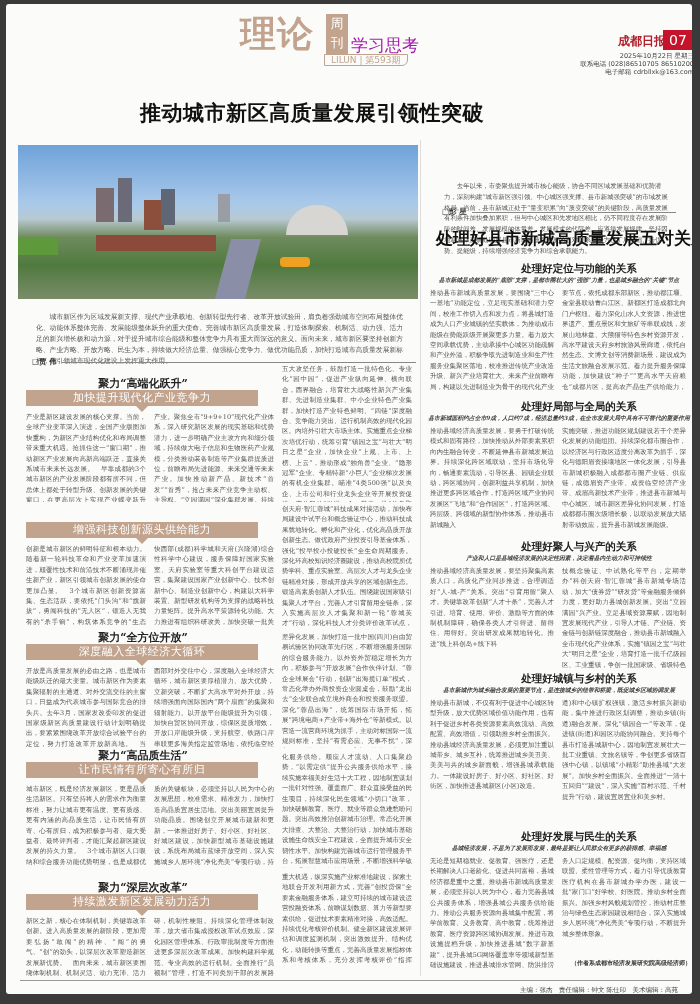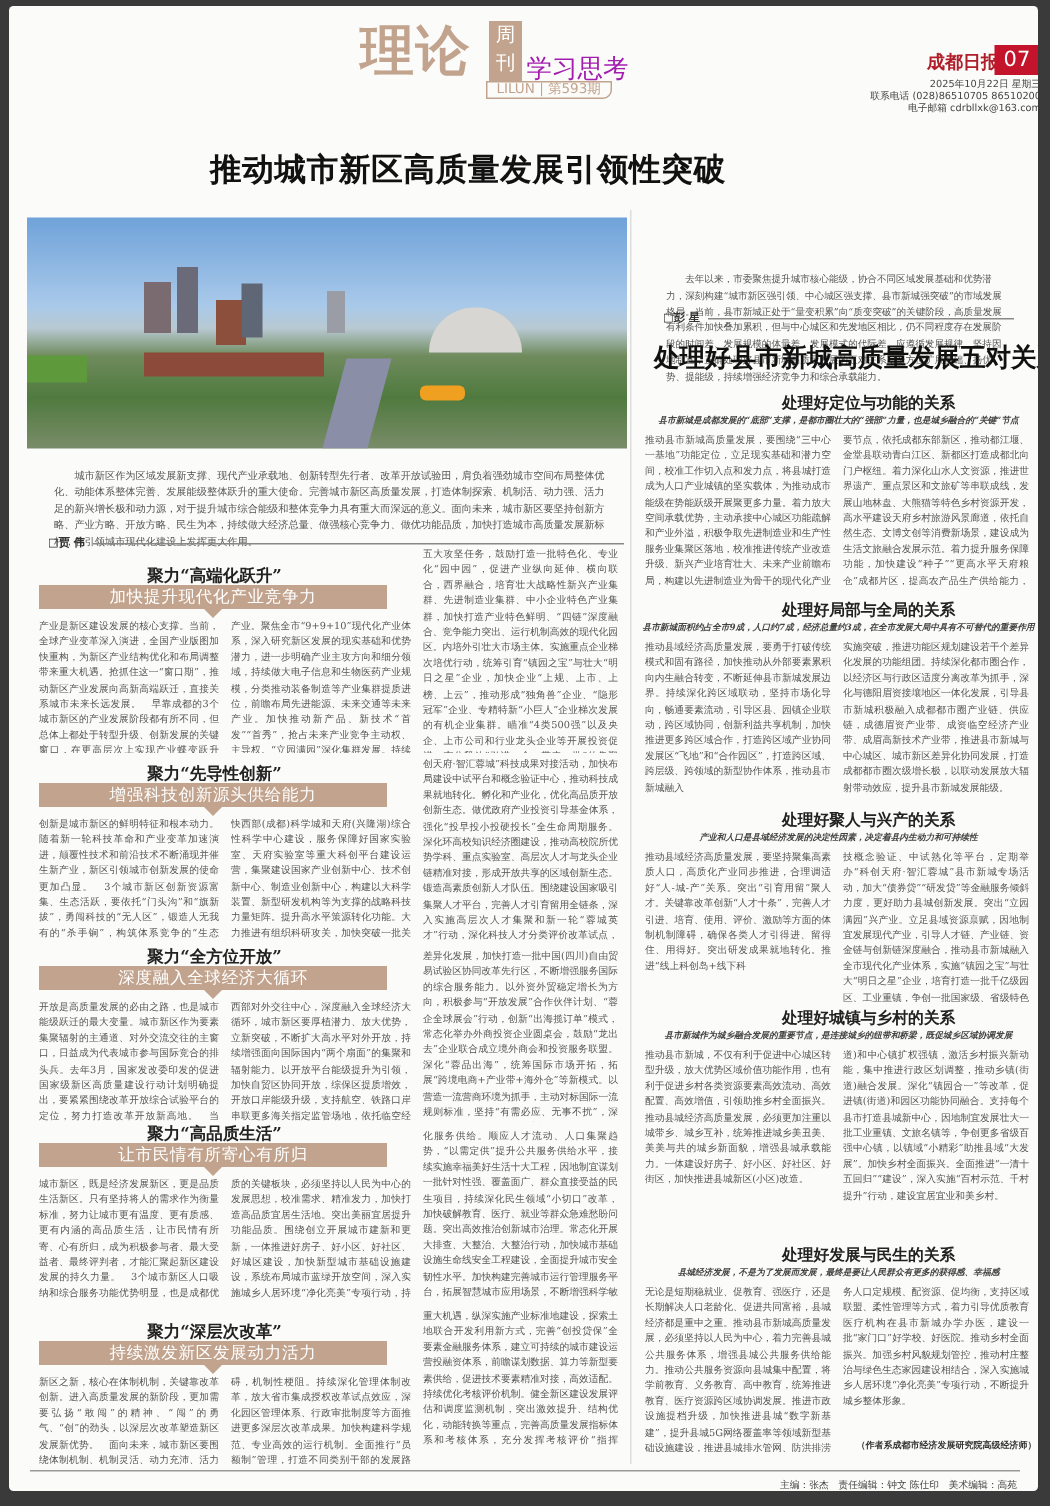--- a/index.html
+++ b/index.html
@@ -146,21 +146,20 @@
   <div class="intro">城市新区作为区域发展新支撑、现代产业承载地、创新转型先行者、改革开放试验田，肩负着强劲城市空间布局整体优化、动能体系整体完善、发展能级整体跃升的重大使命。完善城市新区高质量发展，打造体制探索、机制活、动力强、活力足的新兴增长极和动力源，对于提升城市综合能级和整体竞争力具有重大而深远的意义。面向未来，城市新区要坚持创新方略、产业方略、开放方略、民生为本，持续做大经济总量、做强核心竞争力、做优功能品质，加快打造城市高质量发展新标杆，在引领城市现代化建设上发挥更大作用。</div>
   <div class="byline" style="left:26px;top:353px;">□贾 伟</div>
   <div class="byline-rule" style="left:56px;top:358px;width:354px;"></div>
 
   <div class="sec-title" style="left:12px;top:372px;">聚力“高端化跃升”</div>
   <div class="sec-banner" style="top:386px;">加快提升现代化产业竞争力</div>
   <div class="txt" style="left:20px;top:408px;width:120px;height:90px;">产业是新区建设发展的核心支撑。当前，全球产业变革深入演进，全国产业版图加快重构，为新区产业结构优化和布局调整带来重大机遇。抢抓住这一“窗口期”，推动新区产业发展向高新高端跃迁，直接关系城市未来长远发展。　早靠成都的3个城市新区的产业发展阶段都有所不同，但总体上都处于转型升级、创新发展的关键窗口，在更高层次上实现产业蝶变跃升的“势”与“场”加快形成。聚本兴新截器主导</div>
   <div class="txt" style="left:148px;top:408px;width:120px;height:90px;">产业。聚焦全市“9+9+10”现代化产业体系，深入研究新区发展的现实基础和优势潜力，进一步明确产业主攻方向和细分领域，持续做大电子信息和生物医药产业规模，分类推动装备制造等产业集群提质进位，前瞻布局先进能源、未来交通等未来产业。加快推动新产品、新技术“首发”“首秀”，抢占未来产业竞争主动权、主导权。“立园满园”深化集群发展。持续深化“立园满园”行动，实施园区优化承载等</div>
   <div class="txt" style="left:276px;top:360px;width:130px;height:138px;">五大攻坚任务，鼓励打造一批特色化、专业化“园中园”，促进产业纵向延伸、横向联合，西界融合，培育壮大战略性新兴产业集群、先进制造业集群、中小企业特色产业集群，加快打造产业特色鲜明、“四链”深度融合、竞争能力突出、运行机制高效的现代化园区。内培外引壮大市场主体。实施重点企业梯次培优行动，统筹引育“镇园之宝”与壮大“明日之星”企业，加快企业“上规、上市、上榜、上云”，推动形成“独角兽”企业、“隐形冠军”企业、专精特新“小巨人”企业梯次发展的有机企业集群。瞄准“4类500强”以及央企、上市公司和行业龙头企业等开展投资促进，充分释放“引进一个、带来一批”的集聚效应。</div>
 
-  <div class="sec-title" style="left:12px;top:504px;">聚力“先导性创新”</div>
   <div class="sec-banner" style="top:518px;">增强科技创新源头供给能力</div>
   <div class="txt" style="left:20px;top:540px;width:120px;height:84px;">创新是城市新区的鲜明特征和根本动力。随着新一轮科技革命和产业变革加速演进，颠覆性技术和前沿技术不断涌现并催生新产业，新区引领城市创新发展的使命更加凸显。　3个城市新区创新资源富集、生态活跃，要依托“门头沟”和“旗新拔”，勇闯科技的“无人区”，锻造人无我有的“杀手锏”，构筑体系竞争的“生态圈”，加快完善与新质生产力发展相适应的创新体系。建强高能级科技力量矩阵。加</div>
   <div class="txt" style="left:148px;top:540px;width:120px;height:84px;">快西部(成都)科学城和天府(兴隆湖)综合性科学中心建设，服务保障好国家实验室、天府实验室等重大科创平台建设运营，集聚建设国家产业创新中心、技术创新中心、制造业创新中心，构建以大科学装置、新型研发机构等为支撑的战略科技力量矩阵。提升高水平策源转化功能。大力推进有组织科研攻关，加快突破一批关键核心技术、“卡脖子”技术瓶颈，完善“线下科创岛+线上科创网”服务体系，常态化开展“科</div>
   <div class="txt" style="left:276px;top:500px;width:130px;height:124px;">创天府·智汇蓉城”科技成果对接活动，加快布局建设中试平台和概念验证中心，推动科技成果就地转化。孵化和产业化，优化高品质开放创新生态。做优政府产业投资引导基金体系，强化“投早投小投硬投长”全生命周期服务。深化环高校知识经济圈建设，推动高校院所优势学科、重点实验室、高层次人才与龙头企业链精准对接，形成开放共享的区域创新生态。锻造高素质创新人才队伍。围绕建设国家吸引集聚人才平台，完善人才引育留用全链条，深入实施高层次人才集聚和新一轮“蓉城英才”行动，深化科技人才分类评价改革试点，健全人才安居、子女教育、医疗社保等保障措施，实现各类人才近悦远来。</div>
 
   <div class="sec-title" style="left:12px;top:626px;">聚力“全方位开放”</div>
   <div class="sec-banner" style="top:640px;">深度融入全球经济大循环</div>
   <div class="txt" style="left:20px;top:662px;width:120px;height:82px;">开放是高质量发展的必由之路，也是城市能级跃迁的最大变量。城市新区作为要素集聚辐射的主通道、对外交流交往的主窗口，日益成为代表城市参与国际竞合的排头兵。去年3月，国家发改委印发的促进国家级新区高质量建设行动计划明确提出，要紧紧围绕改革开放综合试验平台的定位，努力打造改革开放新高地。　当前，成都正加快建设国际门户枢纽城市和</div>
   <div class="txt" style="left:148px;top:662px;width:120px;height:82px;">西部对外交往中心，深度融入全球经济大循环，城市新区要厚植潜力、放大优势，立新突破，不断扩大高水平对外开放，持续增强面向国际国内“两个扇面”的集聚和辐射能力。以开放平台能级提升为引领，加快自贸区协同开放，综保区提质增效，开放口岸能级升级，支持航空、铁路口岸串联更多海关指定监管场地，依托临空经济示范区等平台载体建设出口加工基地，加快国别合作园区</div>
   <div class="txt" style="left:276px;top:628px;width:130px;height:116px;">差异化发展，加快打造一批中国(四川)自由贸易试验区协同改革先行区，不断增强服务国际的综合服务能力。以外资外贸稳定增长为方向，积极参与“开放发展”合作伙伴计划、“蓉企全球展会”行动，创新“出海揽订单”模式，常态化举办外商投资企业圆桌会，鼓励“龙出去”企业联合成立境外商会和投资服务联盟。深化“蓉品出海”，统筹国际市场开拓，拓展“跨境电商+产业带+海外仓”等新模式。以营造一流营商环境为抓手，主动对标国际一流规则标准，坚持“有需必应、无事不扰”，深入开展“进解决”工作，千方百计为企业纾困解难，降成本、拓市场、搭平台，真正让企业敢干、民企敢闯、外企敢投。</div>

